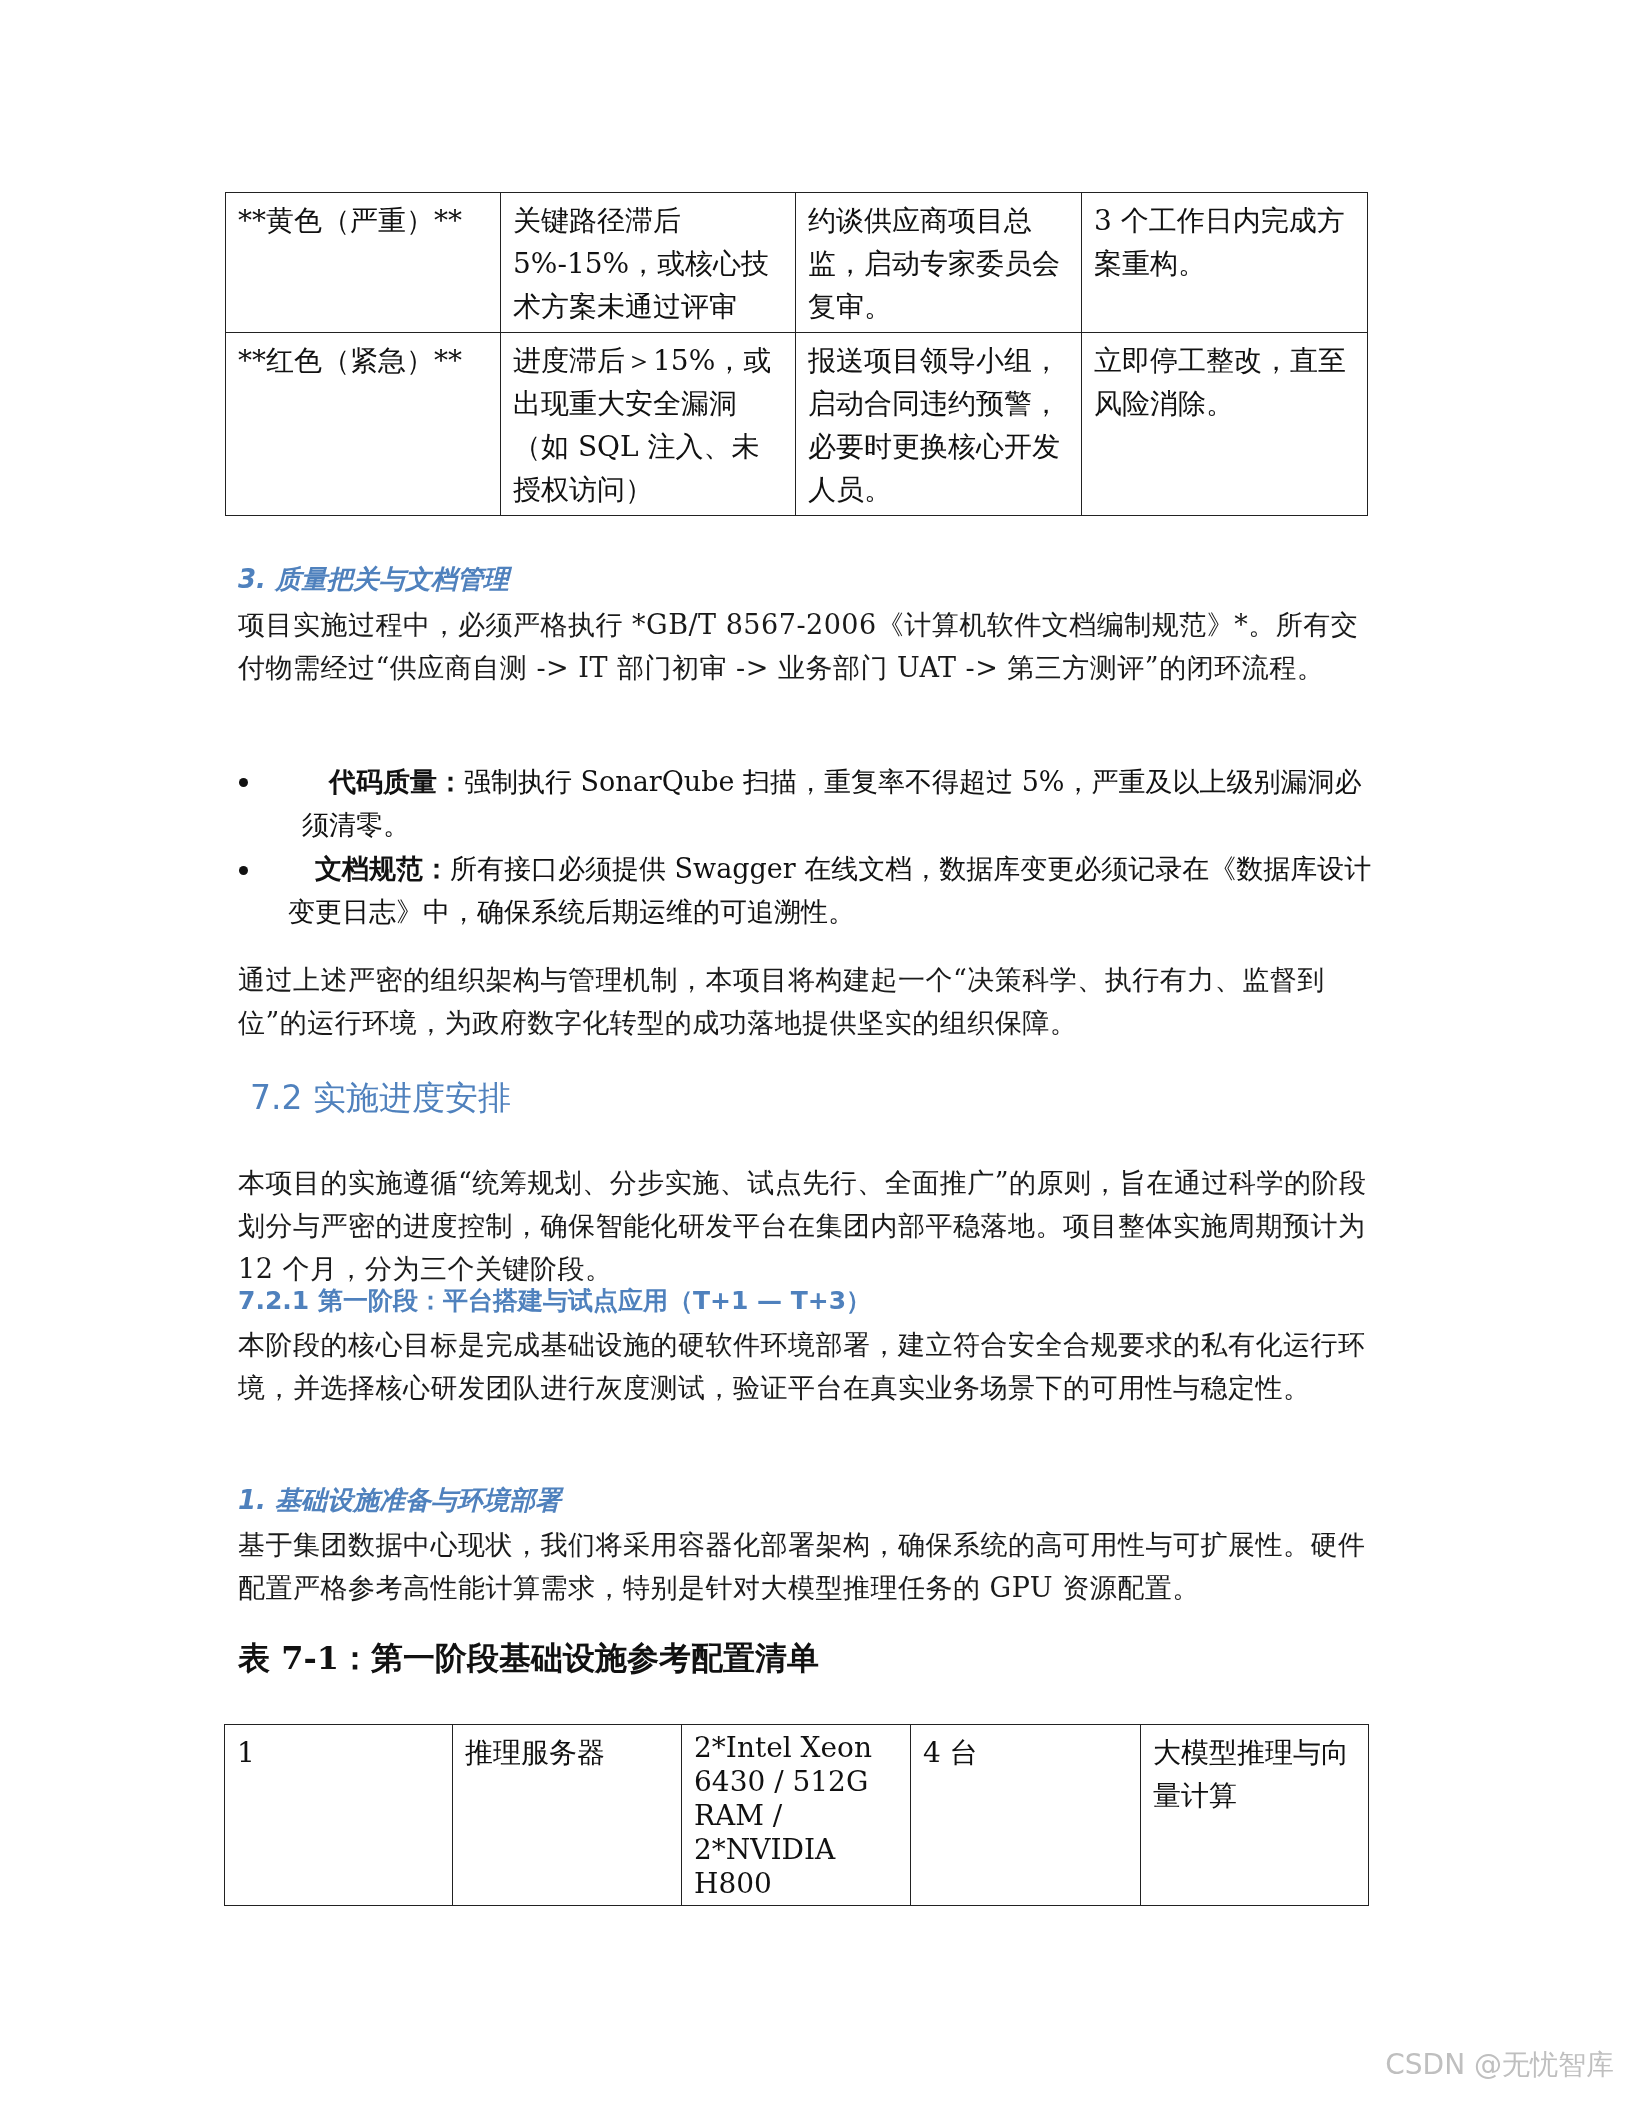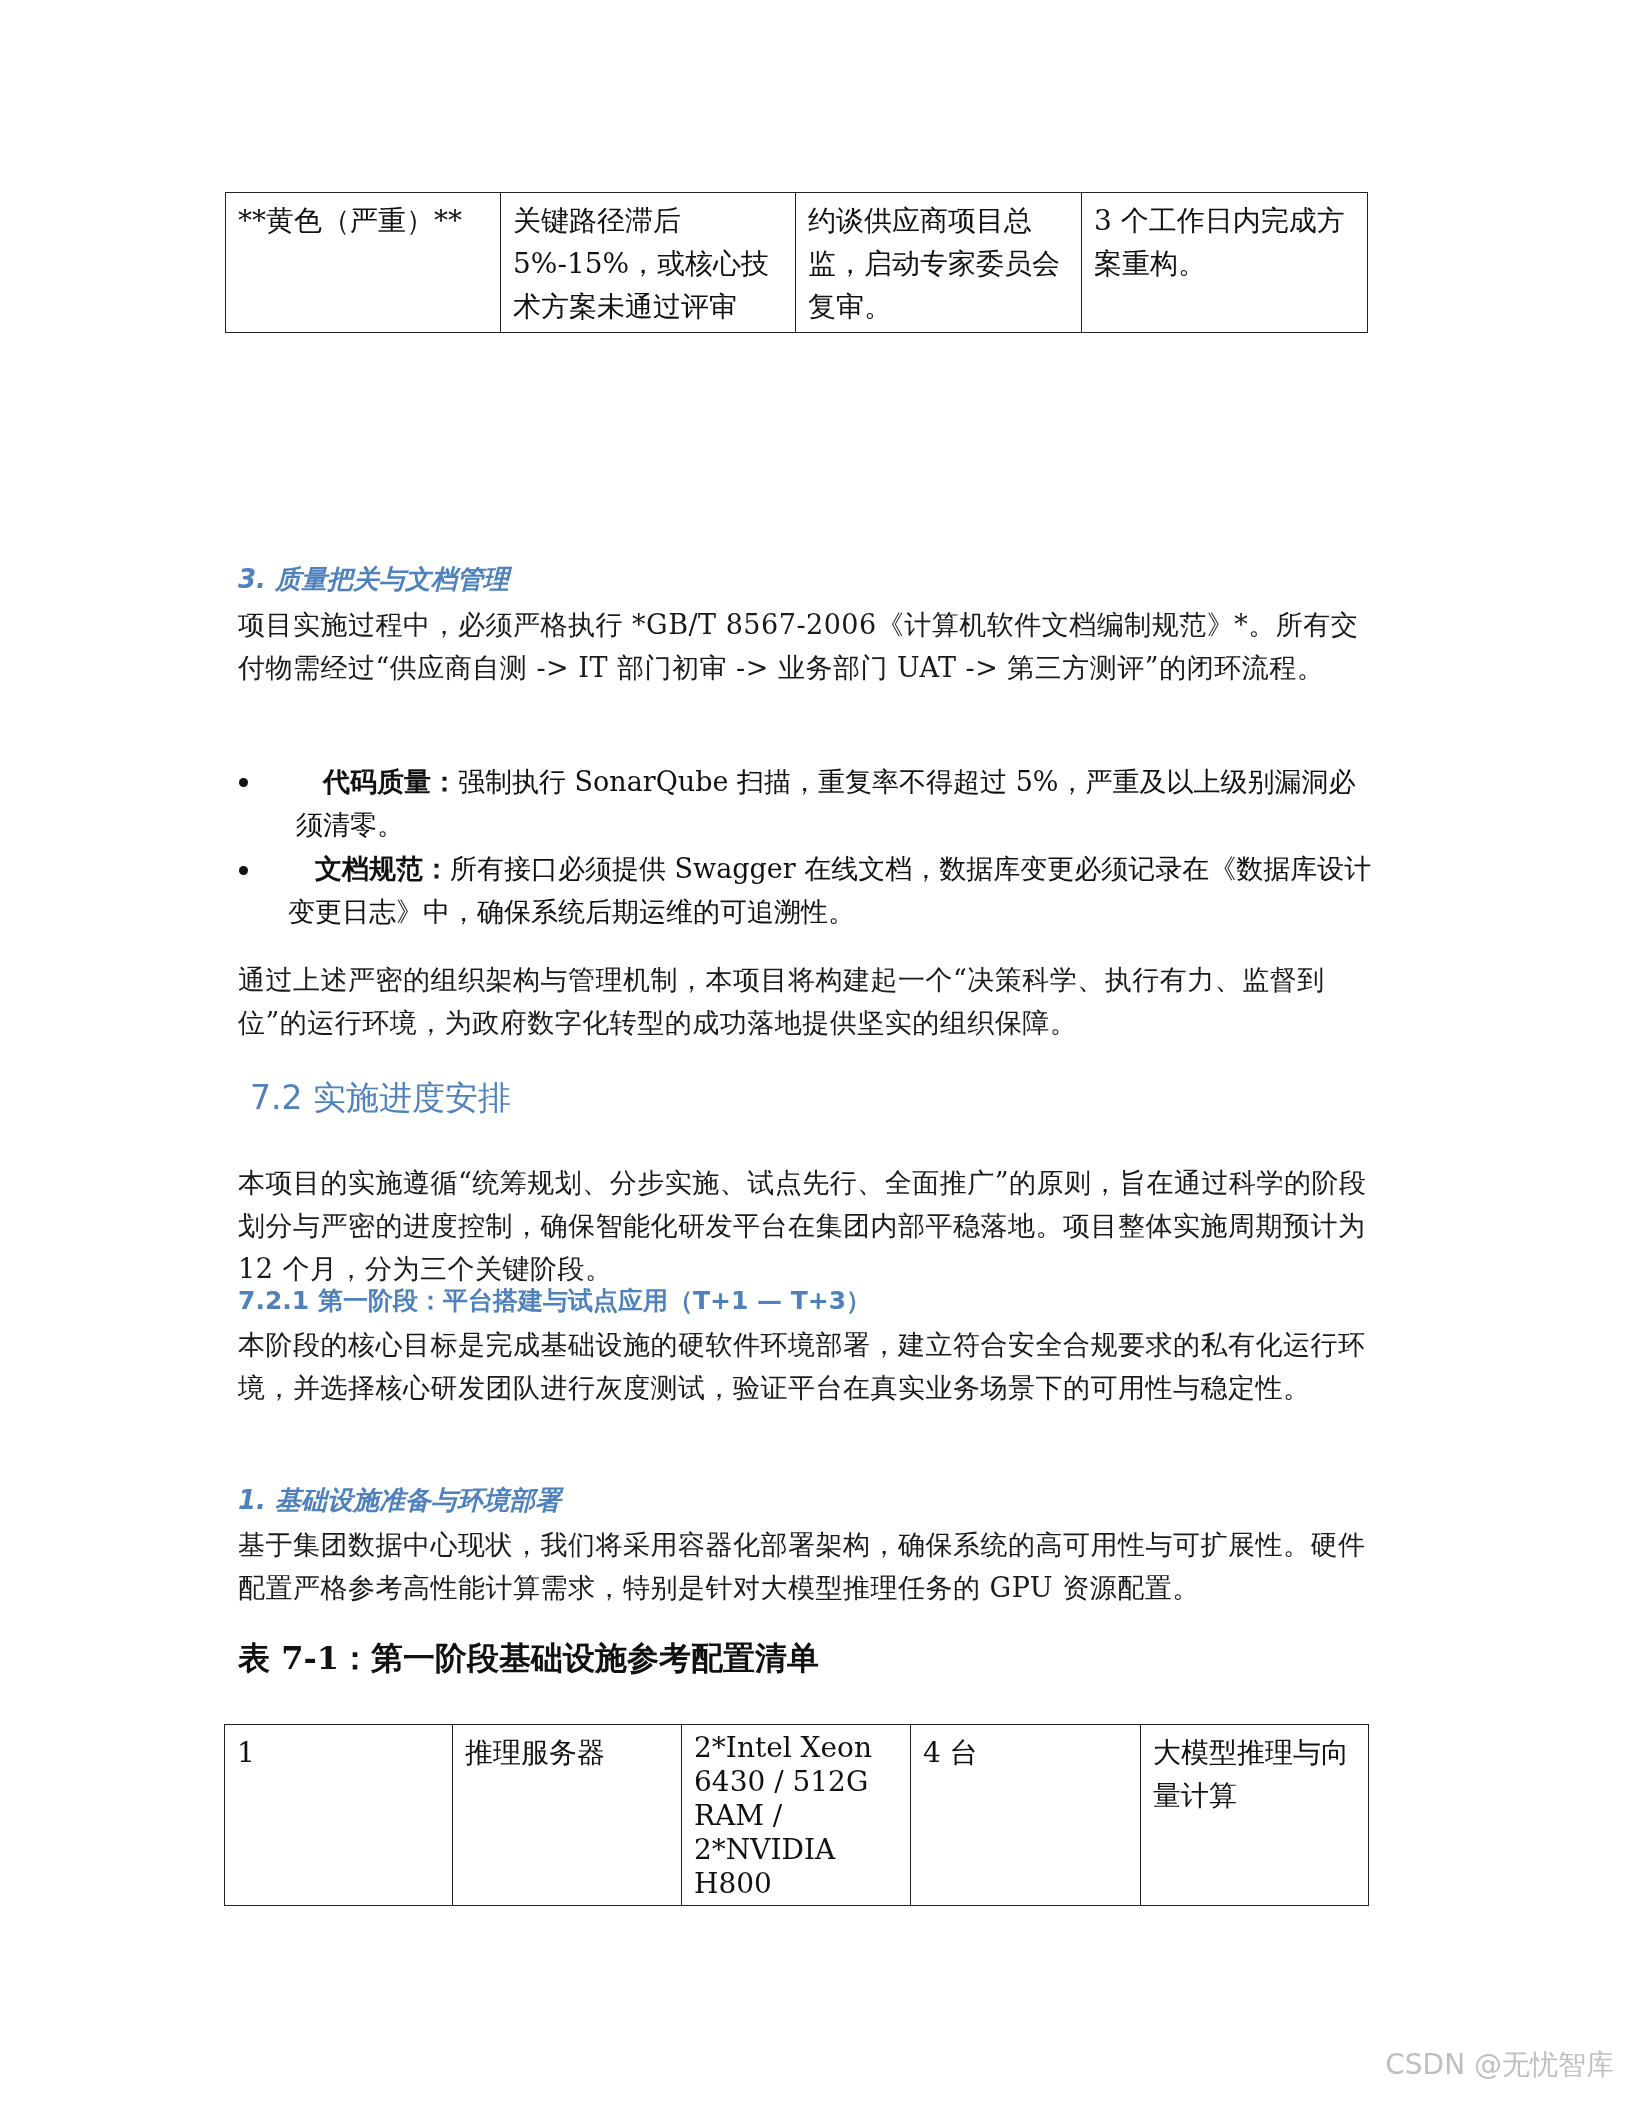--- a/index.html
+++ b/index.html
@@ -31,29 +31,35 @@
       <col style="width:286px">
       <col style="width:286px">
   </colgroup>
   <tbody>
       <tr style="height:132px;">
     <td>**黄色（严重）**</td>
     <td>关键路径滞后 5%-15%，或核心技术方案未通过评审</td>
     <td>约谈供应商项目总监，启动专家委员会复审。</td>
     <td>3 个工作日内完成方案重构。</td>
   </tr>
+  <tr style="height:171px;">
+    <td>**红色（紧急）**</td>
+    <td>进度滞后＞15%，或出现重大安全漏洞（如 SQL 注入、未授权访问）</td>
+    <td>报送项目领导小组，启动合同违约预警，必要时更换核心开发人员。</td>
+    <td>立即停工整改，直至风险消除。</td>
+  </tr>
 </tbody>
   </table>
 
 <div class="abs h-blue h-italic" style="left:238px; top:562px;">3. 质量把关与文档管理</div>
 
 <div class="abs body-text" style="left:238px; top:603px; width:1136px;">项目实施过程中，必须严格执行 *GB/T 8567-2006《计算机软件文档编制规范》*。所有交付物需经过“供应商自测 -&gt; IT 部门初审 -&gt; 业务部门 UAT -&gt; 第三方测评”的闭环流程。</div>
 
 <div class="bullet-dot" style="left:239px; top:778px;"></div>
-<div class="abs bullet-text" style="left:288px; top:760px; width:1086px; text-indent:27px; margin-left:8px;">
+<div class="abs bullet-text" style="left:288px; top:760px; width:1086px; text-indent:27px; margin-left:14px;">
   <b>代码质量：</b><span>强制执行 SonarQube 扫描，重复率不得超过 5%，严重及以上级别漏洞必须清零。</span>
 </div>
 
 <div class="bullet-dot" style="left:239px; top:866px;"></div>
 <div class="abs bullet-text" style="left:288px; top:847px; width:1086px; text-indent:27px;">
   <b>文档规范：</b><span>所有接口必须提供 Swagger 在线文档，数据库变更必须记录在《数据库设计变更日志》中，确保系统后期运维的可追溯性。</span>
 </div>
 
 <div class="abs body-text" style="left:238px; top:958px; width:1136px;">通过上述严密的组织架构与管理机制，本项目将构建起一个“决策科学、执行有力、监督到位”的运行环境，为政府数字化转型的成功落地提供坚实的组织保障。</div>
 

